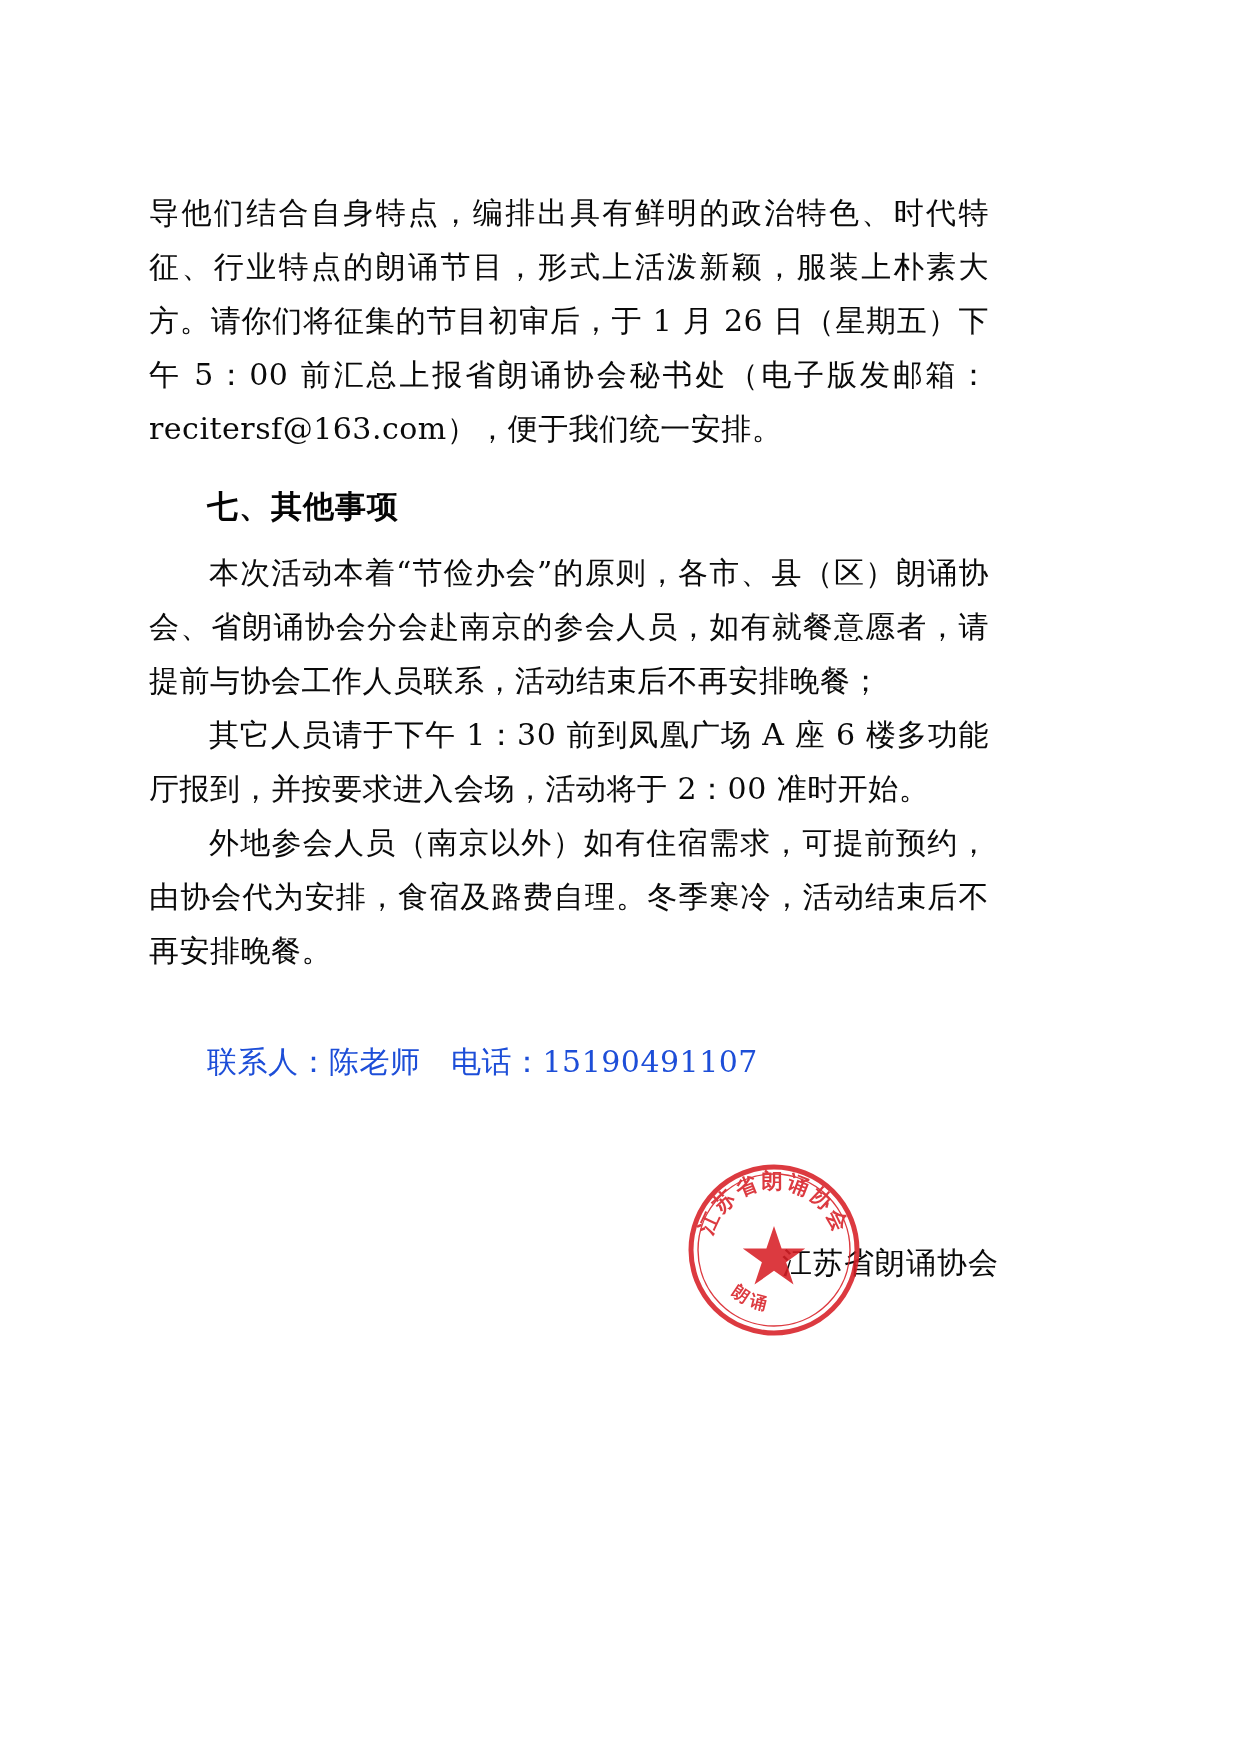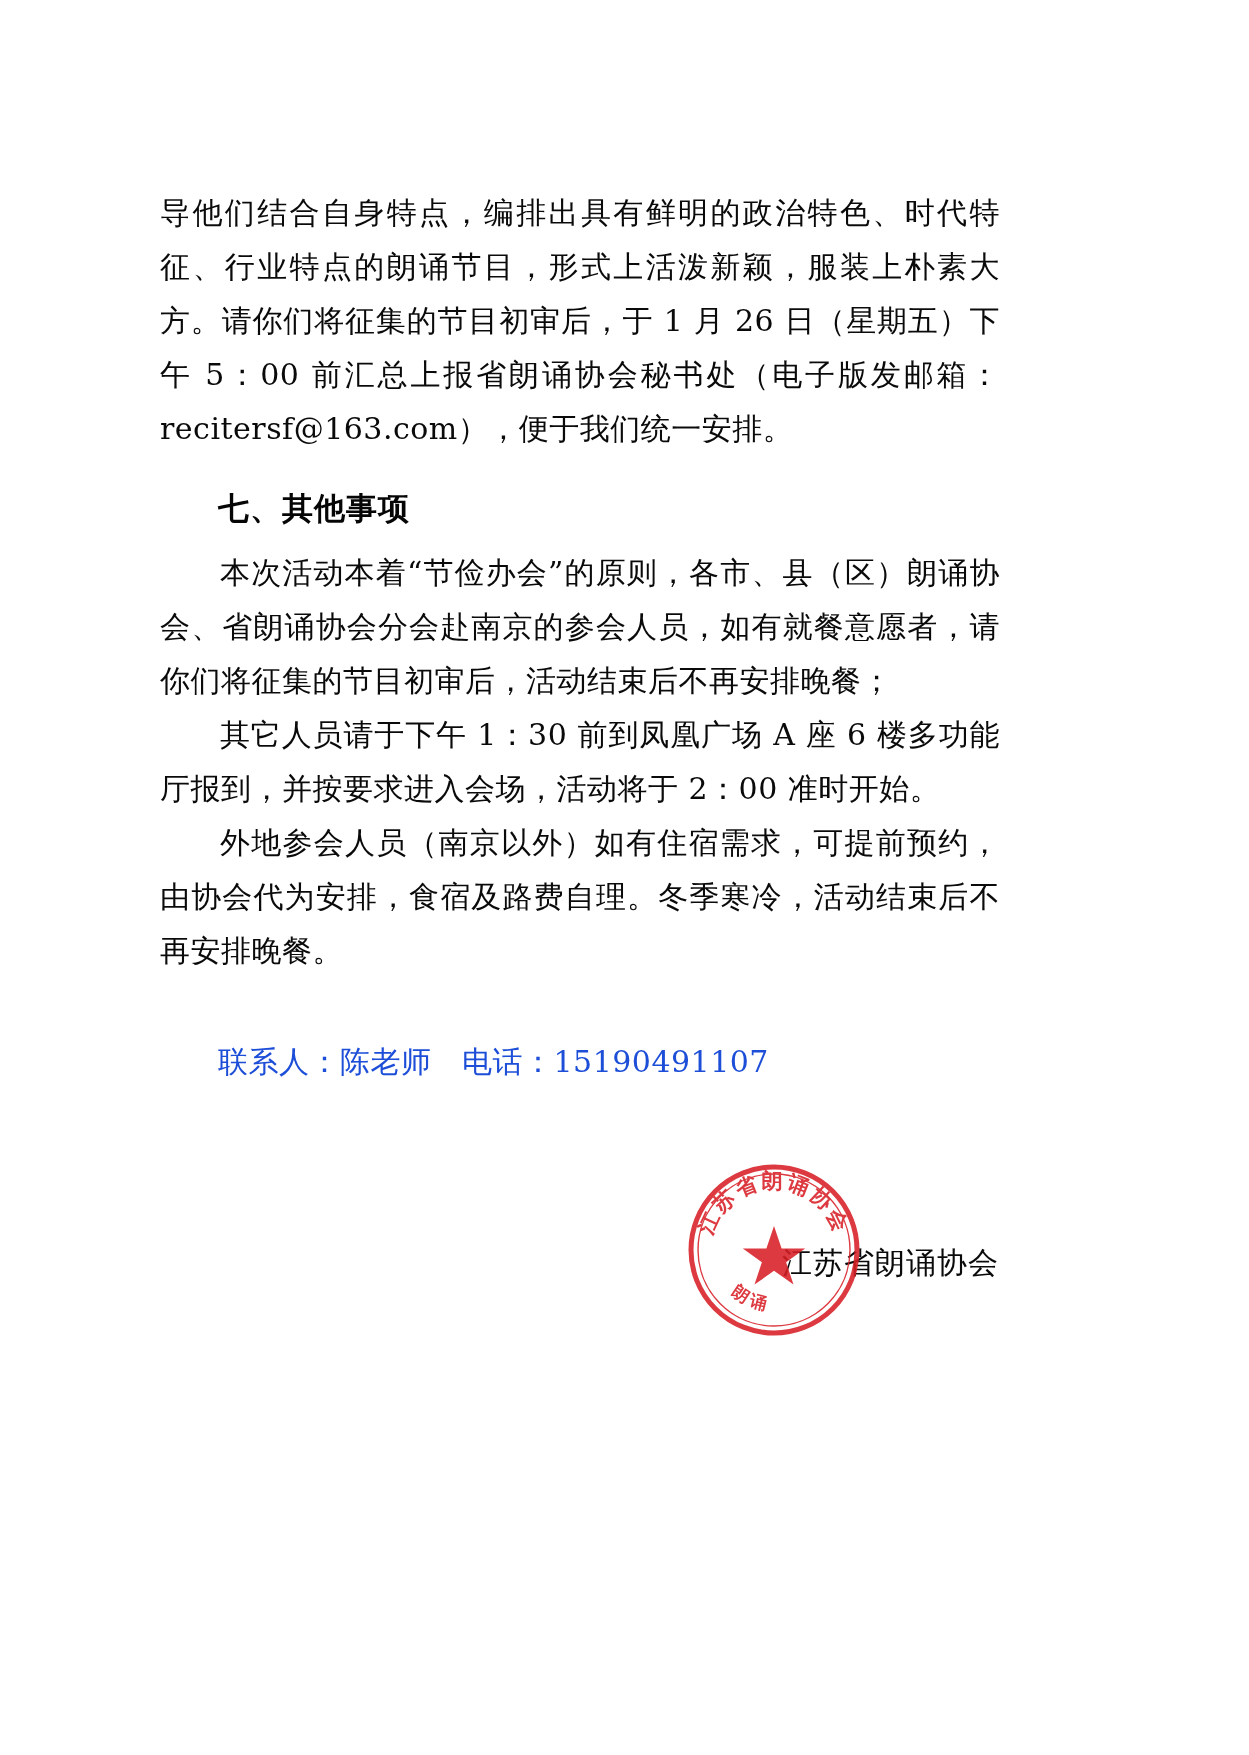--- a/index.html
+++ b/index.html
@@ -12,21 +12,21 @@
   }
   .page {
     position: relative;
     width: 1249px;
     height: 1755px;
     background: #ffffff;
     overflow: hidden;
   }
   .doc-body {
     position: absolute;
-    left: 160px;
+    left: 149px;
     top: 186px;
     width: 840px;
   }
   .para {
     margin: 0 0 0 0;
     font-size: 30px;
     line-height: 54px;
     color: #0a0a0a;
     text-align: justify;
     text-justify: inter-ideograph;
@@ -39,21 +39,21 @@
   .para.indent {
     text-indent: 60px;
   }
   .section-head {
     font-size: 31px;
     line-height: 54px;
     font-weight: bold;
     color: #050505;
     margin: 14px 0 10px 58px;
     letter-spacing: 1px;
-    font-family: Liberation Serif, serif;
+    font-family: Liberation Mono, monospace;
   }
   .gap-small { height: 12px; }
   .contact {
     font-size: 30px;
     line-height: 52px;
     color: #1d4ed8;
     margin: 58px 0 0 58px;
     letter-spacing: 0.5px;
   }
   .sign-block {
@@ -92,21 +92,21 @@
 <div class="page">
 
   <div class="doc-body">
 
     <p class="para cont">导他们结合自身特点，编排出具有鲜明的政治特色、时代特征、行业特点的朗诵节目，形式上活泼新颖，服装上朴素大方。请你们将征集的节目初审后，于 1 月 26 日（星期五）下午 5：00 前汇总上报省朗诵协会秘书处（电子版发邮箱：recitersf@163.com），便于我们统一安排。</p>
 
     <div class="gap-small"></div>
 
     <div class="section-head">七、其他事项</div>
 
-    <p class="para indent">本次活动本着“节俭办会”的原则，各市、县（区）朗诵协会、省朗诵协会分会赴南京的参会人员，如有就餐意愿者，请你们将征集的节目初审后，活动结束后不再安排晚餐；</p>
+    <p class="para indent">本次活动本着“节俭办会”的原则，各市、县（区）朗诵协会、省朗诵协会分会赴南京的参会人员，如有就餐意愿者，请提前与协会工作人员联系，活动结束后不再安排晚餐；</p>
 
     <p class="para indent">其它人员请于下午 1：30 前到凤凰广场 A 座 6 楼多功能厅报到，并按要求进入会场，活动将于 2：00 准时开始。</p>
 
     <p class="para indent">外地参会人员（南京以外）如有住宿需求，可提前预约，由协会代为安排，食宿及路费自理。冬季寒冷，活动结束后不再安排晚餐。</p>
 
     <div class="contact">联系人：陈老师　电话：15190491107</div>
   </div>
 
   <div class="sign-block">
     <div class="sign-line">江苏省朗诵协会</div>

